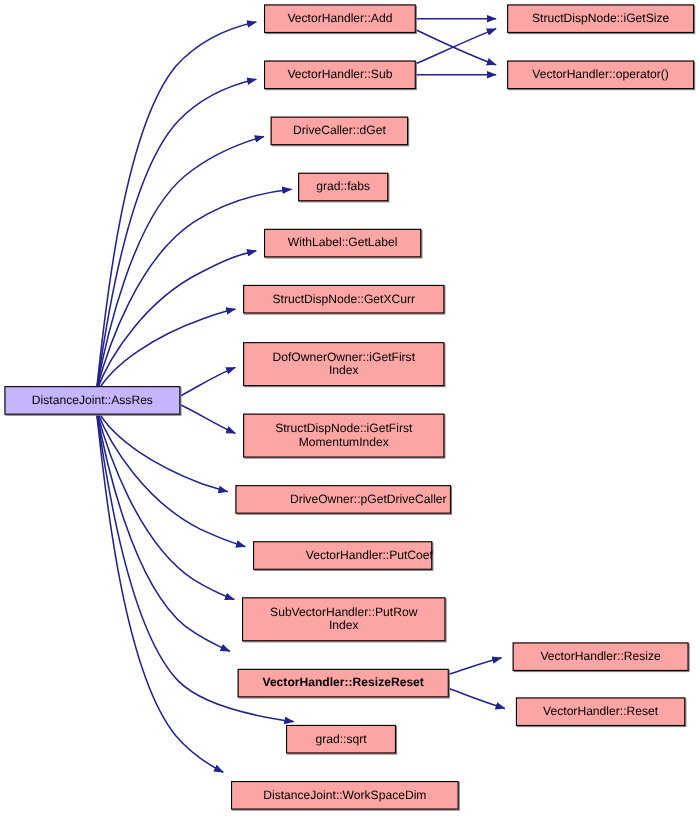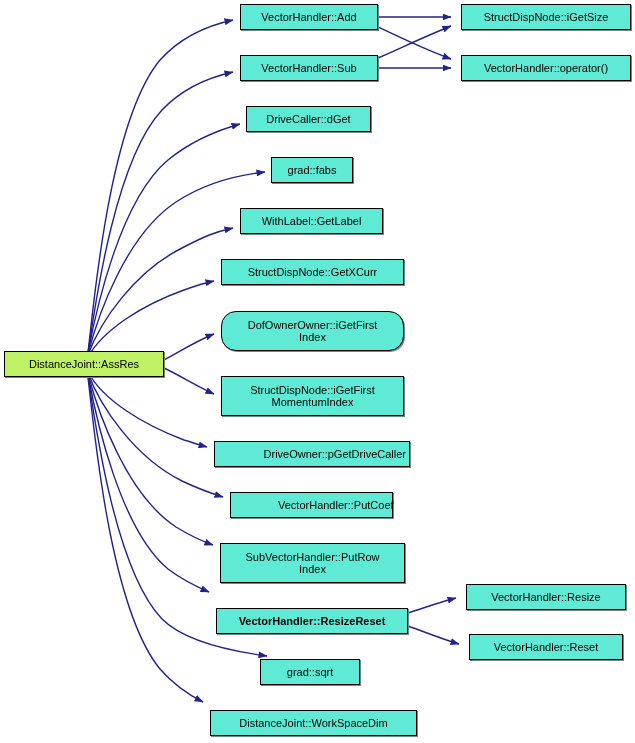--- a/index.html
+++ b/index.html
@@ -23,35 +23,35 @@
     position: absolute;
     left: 0;
     top: 0;
     width: 635px;
     height: 743px;
   }
   .node-box {
     position: absolute;
     box-sizing: border-box;
     border: 1px solid #000000;
-    background: #5eead4;
+    background: #fca5a5;
     color: #000000;
     font-family: "Liberation Sans", sans-serif;
     font-size: 11px;
     line-height: 12px;
     text-align: center;
     display: flex;
     align-items: center;
     justify-content: center;
     white-space: pre-line;
     box-shadow: 1px 1px 0 0 #808080;
     letter-spacing: 0px;
   }
   .node-box.root {
-    background: #bef264;
+    background: #c4b5fd;
   }
   .node-label {
     display: block;
     width: 100%;
     padding: 0 3px;
     box-sizing: border-box;
   }
 </style>
 </head>
 <body>
@@ -89,21 +89,21 @@
   <div id="node-layer">
       <div class="node-box root" style="left: 4px; top: 351px; width: 160px; height: 26px;"><span class="node-label">DistanceJoint::AssRes</span></div>
       <div class="node-box" style="left: 240px; top: 4px; width: 138px; height: 26px;"><span class="node-label">VectorHandler::Add</span></div>
       <div class="node-box" style="left: 240px; top: 55px; width: 138px; height: 26px;"><span class="node-label">VectorHandler::Sub</span></div>
       <div class="node-box" style="left: 461px; top: 4px; width: 170px; height: 26px;"><span class="node-label">StructDispNode::iGetSize</span></div>
       <div class="node-box" style="left: 461px; top: 55px; width: 170px; height: 26px;"><span class="node-label">VectorHandler::operator()</span></div>
       <div class="node-box" style="left: 246px; top: 106px; width: 125px; height: 26px;"><span class="node-label">DriveCaller::dGet</span></div>
       <div class="node-box" style="left: 271px; top: 157px; width: 82px; height: 26px;"><span class="node-label">grad::fabs</span></div>
       <div class="node-box" style="left: 240px; top: 208px; width: 143px; height: 26px;"><span class="node-label">WithLabel::GetLabel</span></div>
       <div class="node-box" style="left: 221px; top: 259px; width: 183px; height: 26px;"><span class="node-label">StructDispNode::GetXCurr</span></div>
-      <div class="node-box" style="left: 221px; top: 311px; width: 183px; height: 40px; border-radius: 15px;"><span class="node-label">DofOwnerOwner::iGetFirst
+      <div class="node-box" style="left: 221px; top: 311px; width: 183px; height: 40px;"><span class="node-label">DofOwnerOwner::iGetFirst
 Index</span></div>
       <div class="node-box" style="left: 221px; top: 376px; width: 183px; height: 40px;"><span class="node-label">StructDispNode::iGetFirst
 MomentumIndex</span></div>
       <div class="node-box" style="left: 214px; top: 441px; width: 196px; height: 26px; text-align: right;"><span class="node-label">DriveOwner::pGetDriveCaller</span></div>
       <div class="node-box" style="left: 230px; top: 492px; width: 163px; height: 26px; padding-left: 44px;"><span class="node-label">VectorHandler::PutCoef</span></div>
       <div class="node-box" style="left: 220px; top: 543px; width: 185px; height: 40px;"><span class="node-label">SubVectorHandler::PutRow
 Index</span></div>
       <div class="node-box" style="left: 216px; top: 608px; width: 192px; height: 26px; font-weight: bold;"><span class="node-label">VectorHandler::ResizeReset</span></div>
       <div class="node-box" style="left: 466px; top: 584px; width: 160px; height: 26px;"><span class="node-label">VectorHandler::Resize</span></div>
       <div class="node-box" style="left: 469px; top: 634px; width: 154px; height: 26px; justify-content: flex-end;"><span class="node-label">VectorHandler::Reset</span></div>

